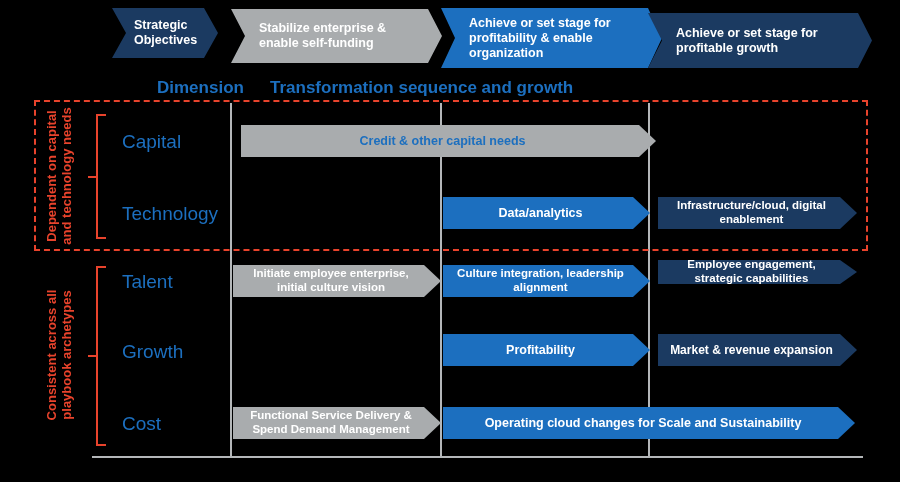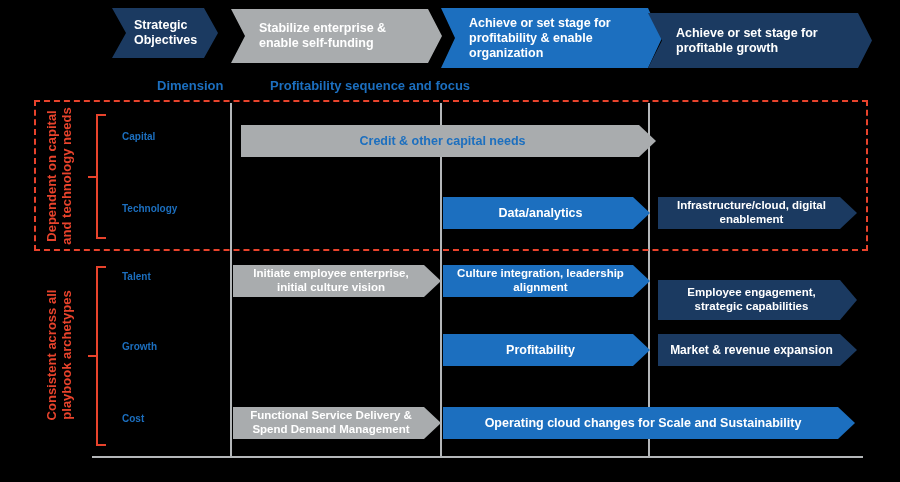--- a/index.html
+++ b/index.html
@@ -23,22 +23,22 @@
   
   .parrow {
     position:absolute; display:flex; align-items:center; justify-content:center;
     clip-path:polygon(0 0, calc(100% - 17px) 0, 100% 50%, calc(100% - 17px) 100%, 0 100%);
     color:#ffffff; font-weight:bold; font-size:11.5px; line-height:1.2;
     padding:0 18px 0 6px; box-sizing:border-box; text-align:center;
   }
   .text-blue { color:var(--blue); font-size:12.5px; }
 
   
-  .collabel { position:absolute; color:var(--blue); font-weight:bold; font-size:13px;padding-left:32px; }
-  .rowlabel { position:absolute; color:var(--blue); font-weight:bold; font-size:10px; }
+  .collabel { position:absolute; color:var(--blue); font-weight:bold; font-size:17px;padding-left:32px; }
+  .rowlabel { position:absolute; color:var(--blue); font-weight:normal; font-size:19px; }
 
   
   .vline { position:absolute; width:2px; background:var(--line); }
   .baseline { position:absolute; height:2px; background:var(--line); }
 
   
   .dashedbox { position:absolute; border:2px dashed var(--red); box-sizing:border-box; }
 
   
   .sidelabel {
@@ -62,21 +62,21 @@
 Objectives</div>
   <div class="chevron fill-gray pre" style="left:231px; top:9px; width:211px; height:54px;">Stabilize enterprise &amp;
 enable  self-funding</div>
   <div class="chevron fill-blue pre" style="left:441px; top:8px; width:221px; height:60px;">Achieve or set stage for
 profitability &amp; enable
 organization</div>
   <div class="chevron fill-navy pre" style="left:648px; top:13px; width:224px; height:55px;">Achieve or set stage for
 profitable growth</div>
 
   <div class="collabel" style="left:125px; top:78px;">Dimension</div>
-  <div class="collabel" style="left:238px; top:78px;">Profitability sequence and focus</div>
+  <div class="collabel" style="left:238px; top:78px;">Transformation sequence and growth</div>
 
   <div class="vline" style="left:230px; top:103px; height:354px;"></div>
   <div class="vline" style="left:440px; top:103px; height:354px;"></div>
   <div class="vline" style="left:648px; top:103px; height:354px;"></div>
   <div class="baseline" style="left:92px; top:456px; width:771px;"></div>
 
   <div class="dashedbox" style="left:34px; top:100px; width:834px; height:151px;"></div>
 
   <div class="sidelabel" style="left:59px; top:176px;">Dependent on capital
 and technology needs</div>
@@ -97,21 +97,21 @@
   <div class="parrow fill-gray text-blue" style="left:241px; top:125px; width:415px; height:32px;">Credit &amp; other capital needs</div>
 
   <div class="parrow fill-navy pre" style="left:658px; top:197px; width:199px; height:32px;">Infrastructure/cloud, digital
 enablement</div>
   <div class="parrow fill-blue" style="left:443px; top:197px; width:207px; height:32px; font-size:12.5px;">Data/analytics</div>
 
   <div class="parrow fill-gray pre" style="left:233px; top:265px; width:208px; height:32px;">Initiate employee enterprise,
 initial culture vision</div>
   <div class="parrow fill-blue pre" style="left:443px; top:265px; width:207px; height:32px;">Culture integration, leadership
 alignment</div>
-  <div class="parrow fill-navy pre" style="left:658px; top:280px; width:199px; height:40px;">Employee engagement,
+  <div class="parrow fill-navy pre" style="left:658px; top:260px; width:199px; height:24px;">Employee engagement,
 strategic capabilities</div>
 
   <div class="parrow fill-blue" style="left:443px; top:334px; width:207px; height:32px; font-size:12.5px;">Profitability</div>
   <div class="parrow fill-navy" style="left:658px; top:334px; width:199px; height:32px; font-size:12px;">Market &amp; revenue expansion</div>
 
   <div class="parrow fill-gray pre" style="left:233px; top:407px; width:208px; height:32px;">Functional Service Delivery &amp;
 Spend Demand Management</div>
   <div class="parrow fill-blue" style="left:443px; top:407px; width:412px; height:32px; font-size:12.5px;">Operating cloud changes for Scale and Sustainability</div>
 
 </div>

